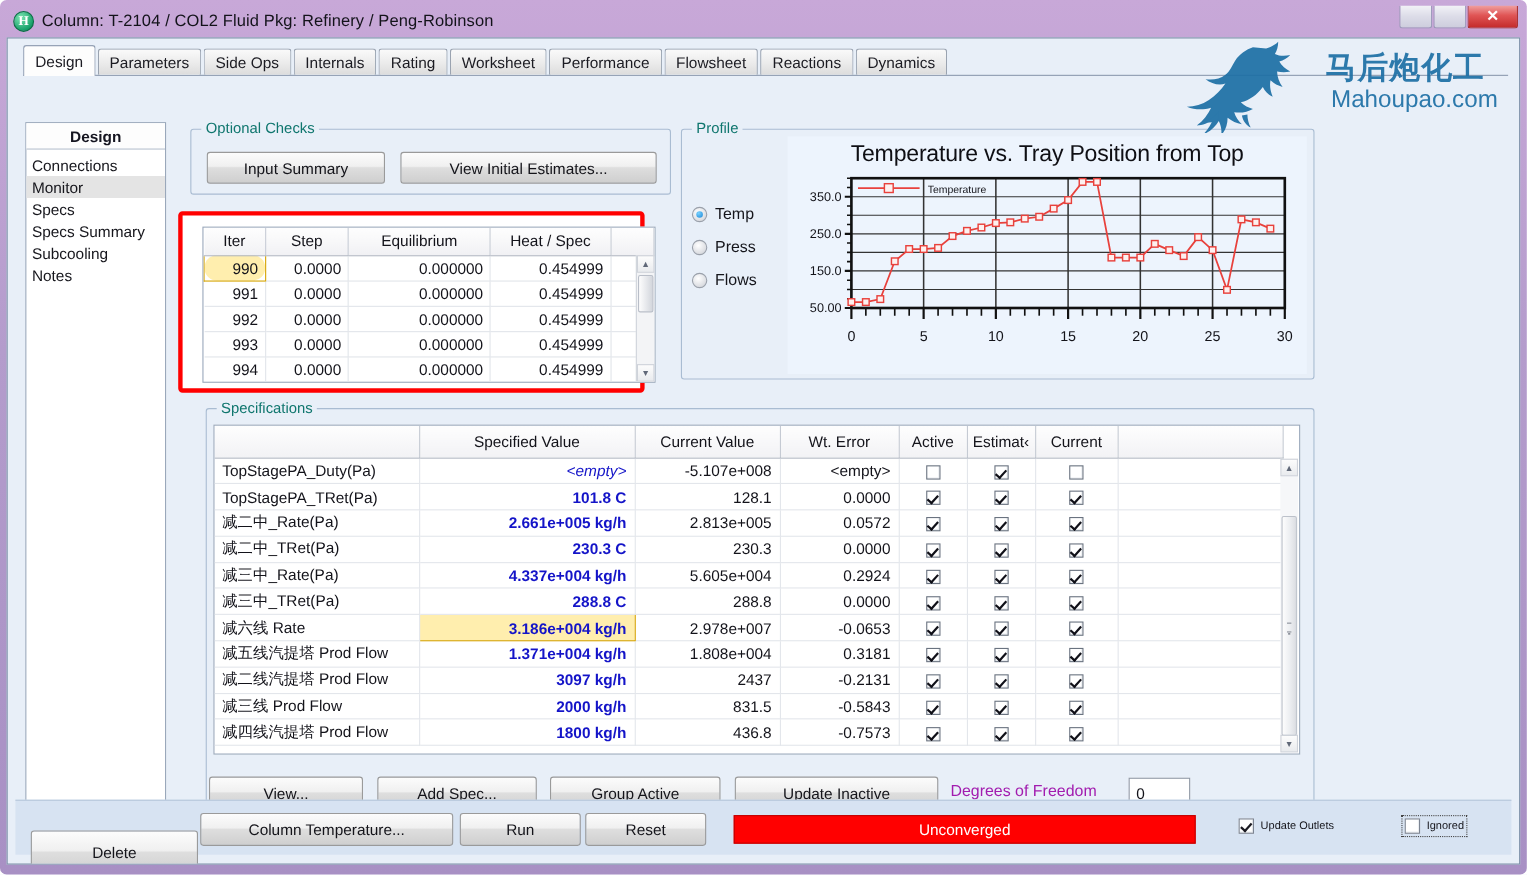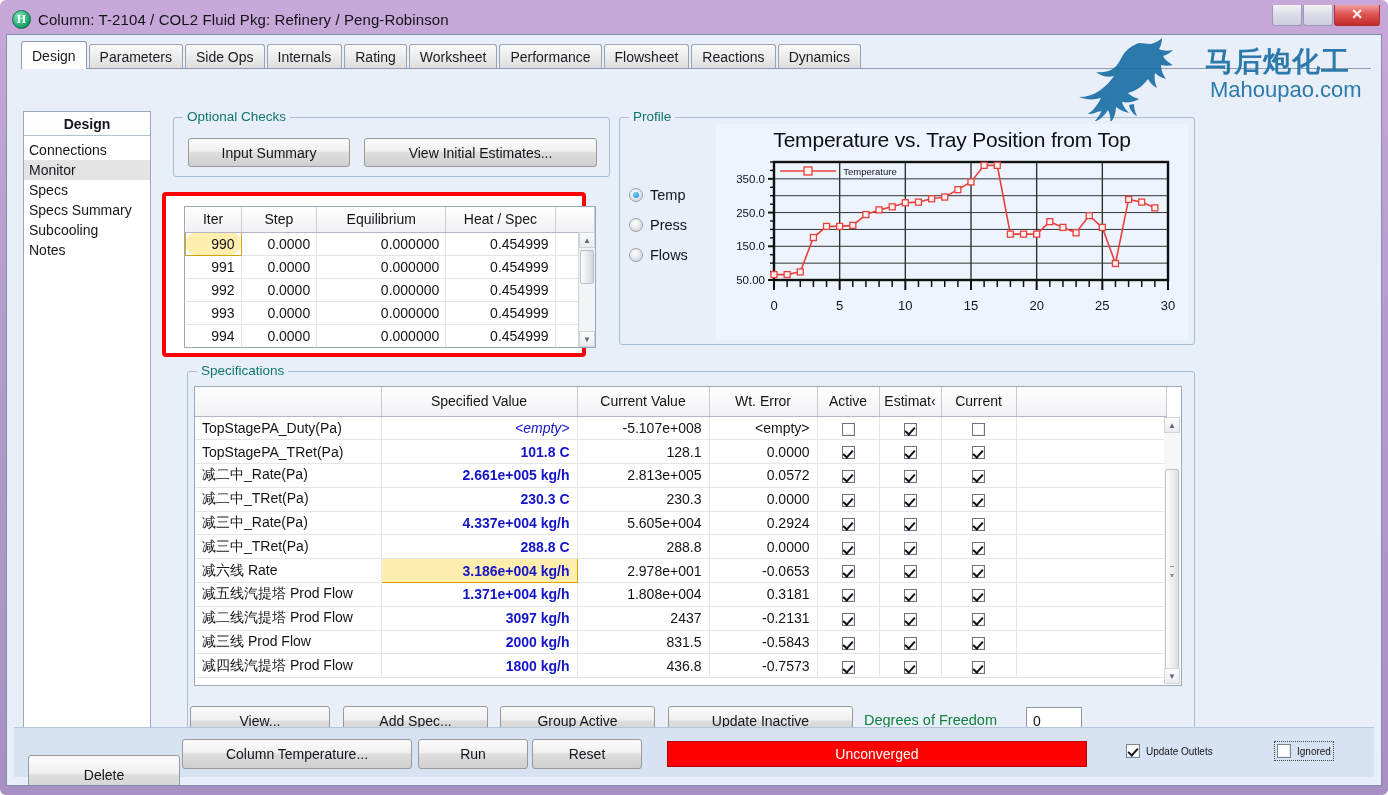--- a/index.html
+++ b/index.html
@@ -366,21 +366,21 @@
   }
 
   .spec-buttons {
     position: absolute;
     left: 0; right: 0; bottom: 10px;
     height: 30px;
   }
   .dof-label {
     position: absolute;
     font-size: 14.5px;
-    color: #15803d;
+    color: #a21caf;
   }
   .dof-input {
     position: absolute;
     width: 56px; height: 28px;
     border: 1px solid #8f98a5;
     background: #ffffff;
     font-size: 14px;
     color: #13131a;
     padding: 4px 6px;
     line-height: 18px;
@@ -782,21 +782,21 @@
                 <td class="c-cur">288.8</td>
                 <td class="c-err">0.0000</td>
                 <td class="c-chk"><span class="chk on"></span></td>
                 <td class="c-chk"><span class="chk on"></span></td>
                 <td class="c-chk"><span class="chk on"></span></td>
                 <td class=""></td>
               </tr>
               <tr>
                 <td class="c-name">减六线 Rate</td>
                 <td class="c-spec hl">3.186e+004 kg/h</td>
-                <td class="c-cur">2.978e+001</td>
+                <td class="c-cur">2.978e+007</td>
                 <td class="c-err">-0.0653</td>
                 <td class="c-chk"><span class="chk on"></span></td>
                 <td class="c-chk"><span class="chk on"></span></td>
                 <td class="c-chk"><span class="chk on"></span></td>
                 <td class=""></td>
               </tr>
               <tr>
                 <td class="c-name">减五线汽提塔 Prod Flow</td>
                 <td class="c-spec">1.371e+004 kg/h</td>
                 <td class="c-cur">1.808e+004</td>

